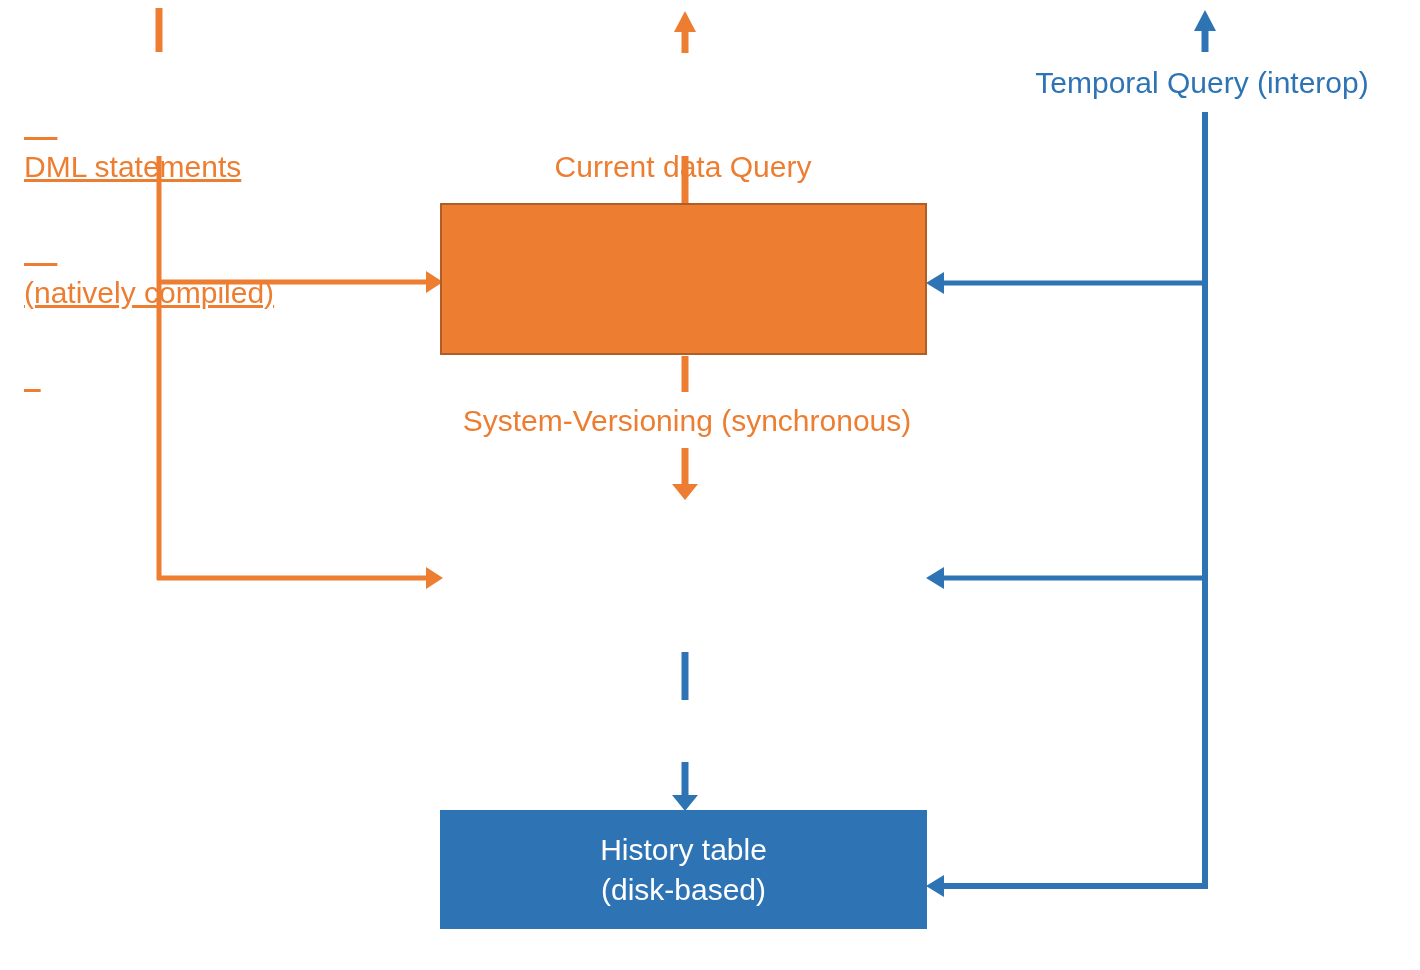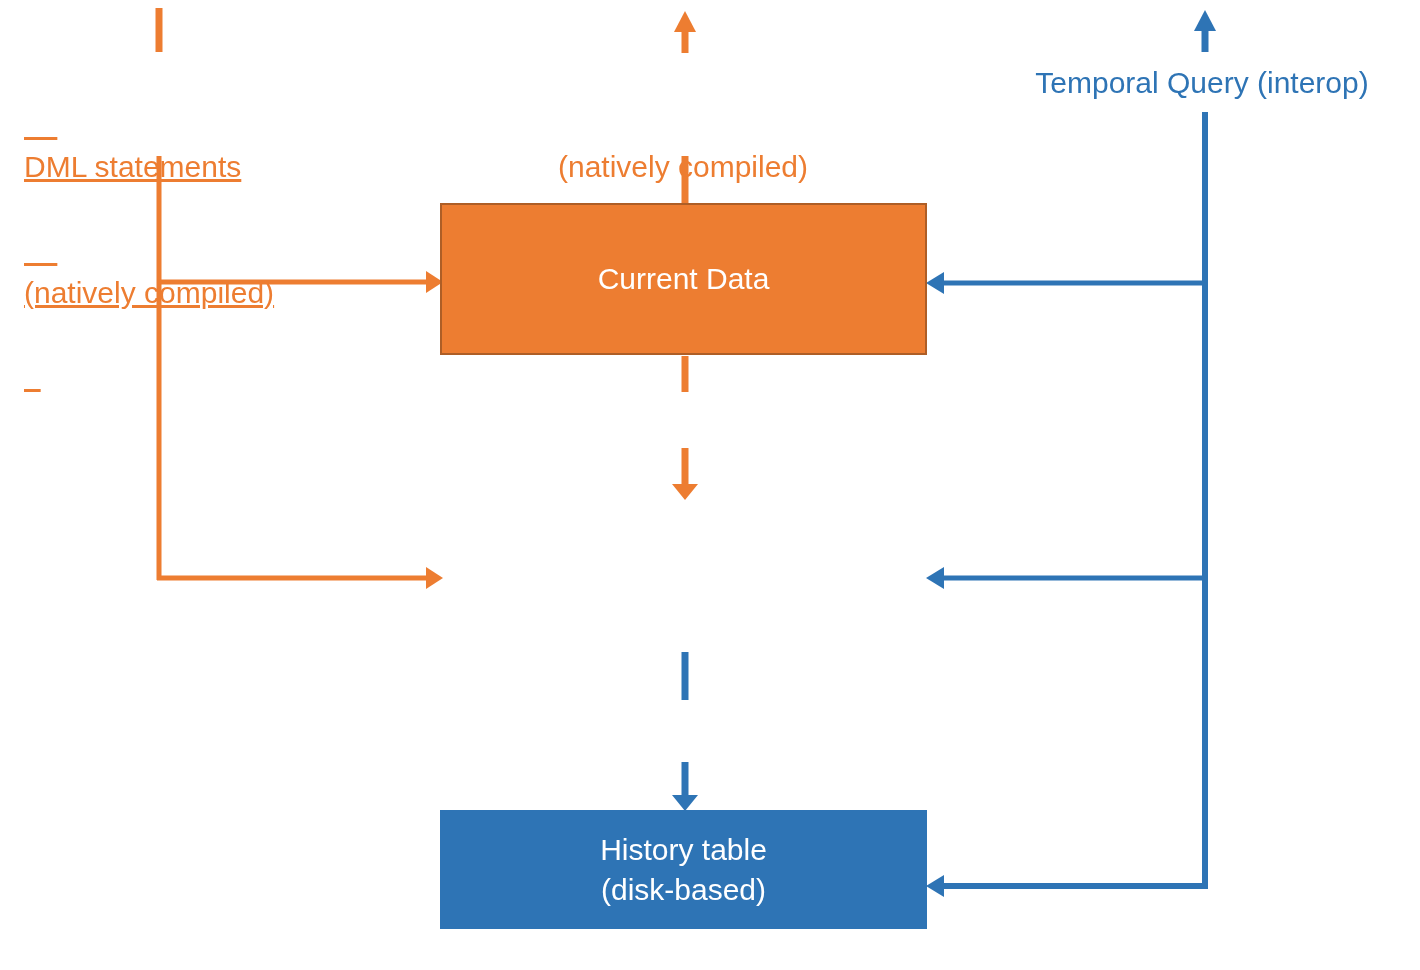--- a/index.html
+++ b/index.html
@@ -127,29 +127,30 @@
       <polygon class="fill-blue" points="672,795 698,795 685,811"></polygon>
     </g>
   </svg>
 
   <div class="label orange label-dml">
     <div>DML statements</div>
     <div>(natively compiled)</div>
   </div>
 
   <div class="label orange centered label-current-query">
+    <div>Current data Query</div>
     <div>(natively compiled)</div>
   </div>
 
   <div class="label blue centered label-temporal">Temporal Query (interop)</div>
 
+  <div class="label orange centered label-versioning">System-Versioning (synchronous)</div>
 
 
   <div class="box box-current">
-    <div>Current Data</div>
   </div>
 
 
   <div class="box box-history">
     <div>History table</div>
     <div>(disk-based)</div>
   </div>
 
 </div>
 

